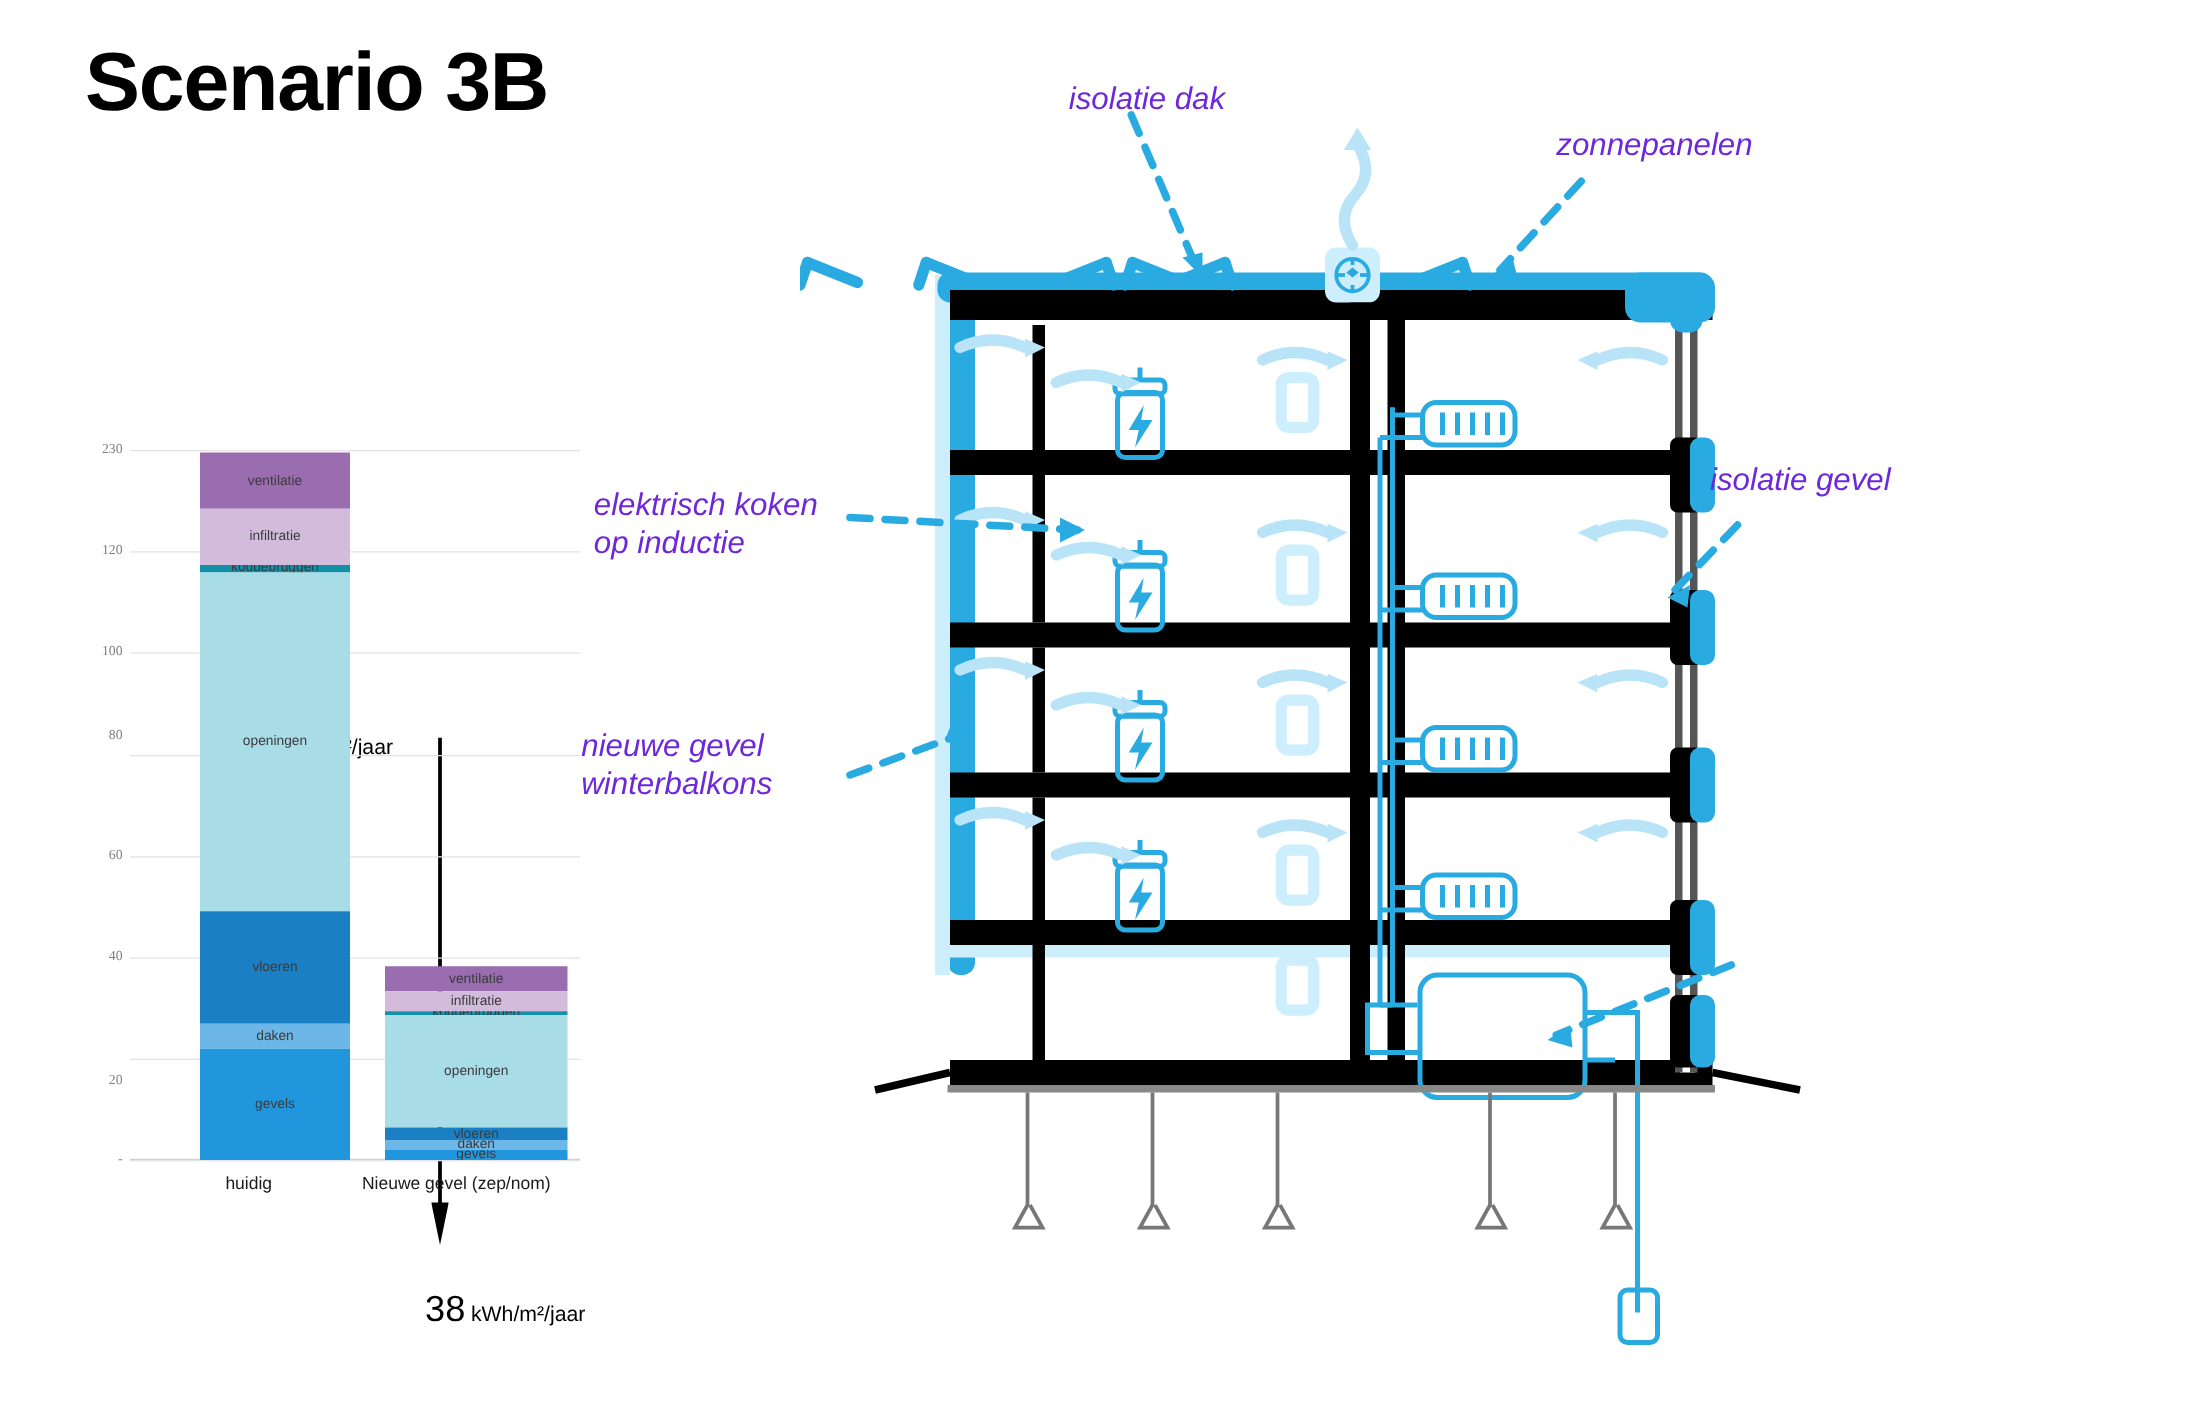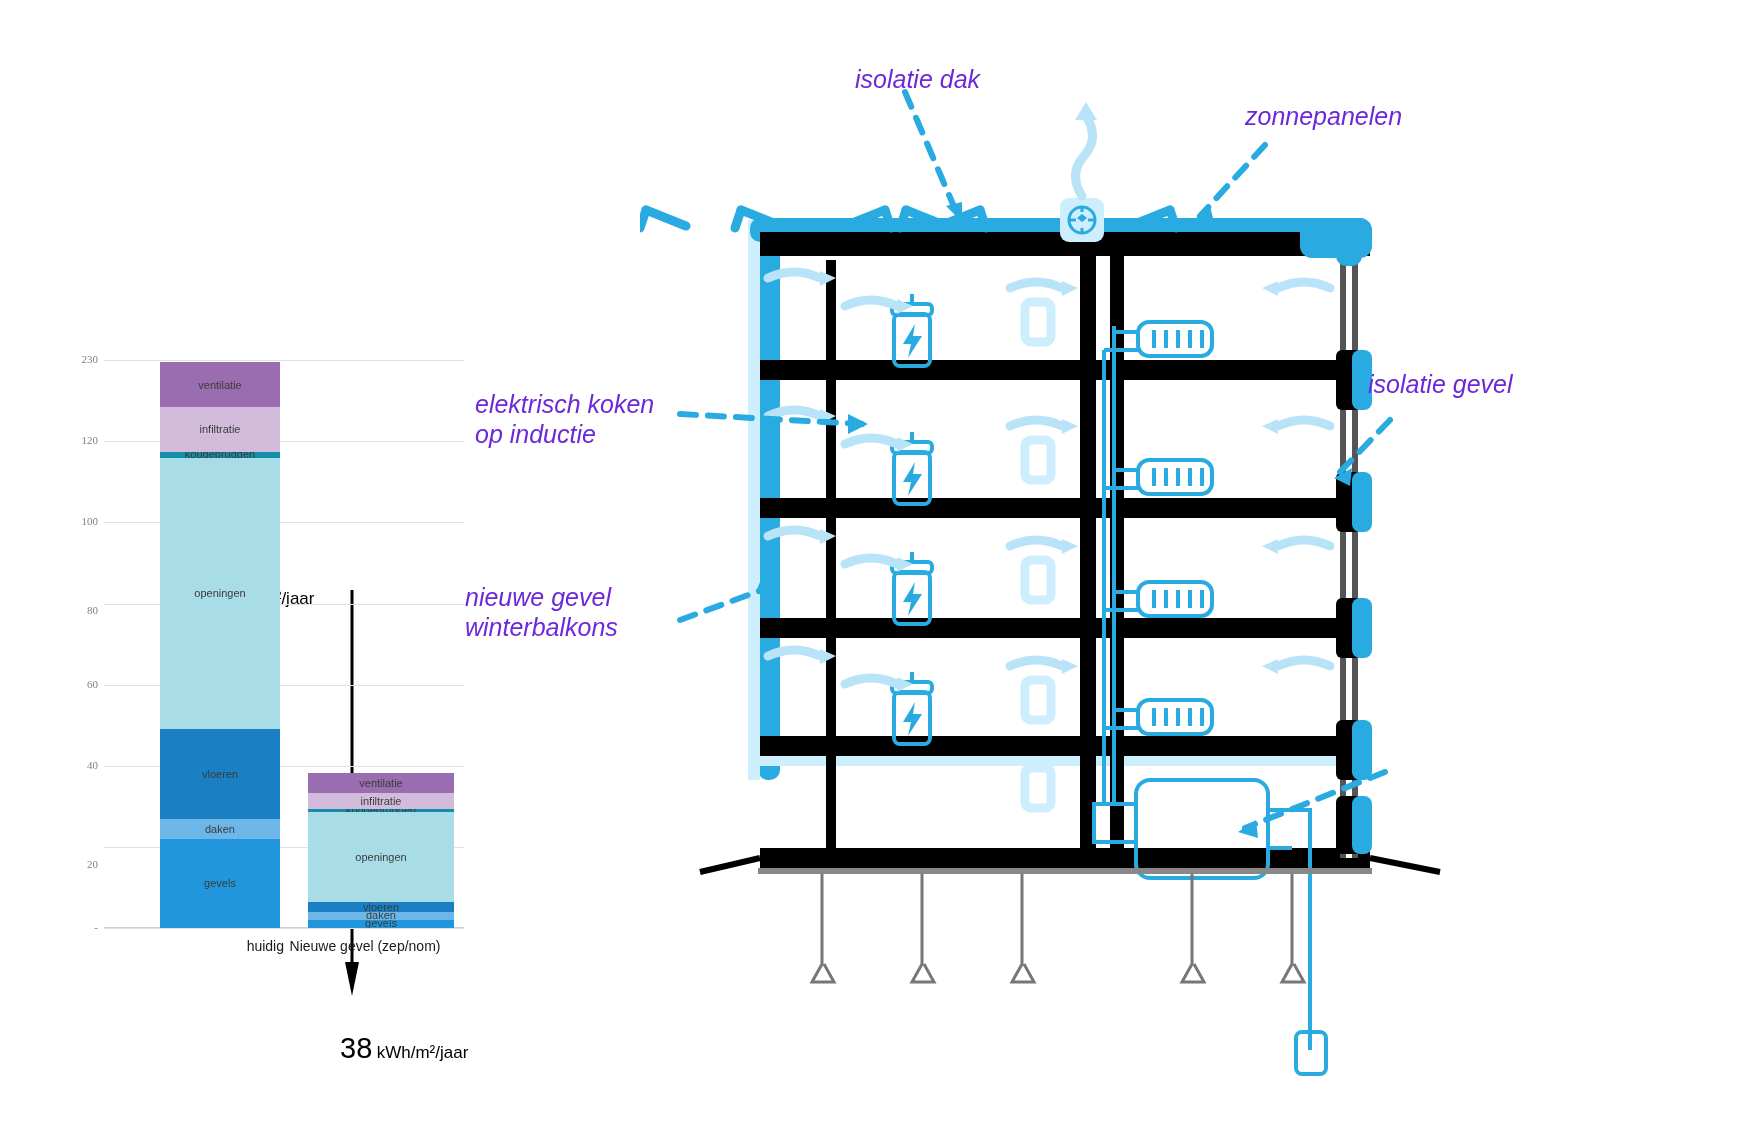--- a/index.html
+++ b/index.html
@@ -18,21 +18,21 @@
   #plot-area { position:absolute; left:44px; top:50px; width:360px; height:588px; }
   .gridline { position:absolute; left:0; width:360px; height:1px; background:#e2e2e2; }
   .ytick { position:absolute; left:-42px; width:36px; text-align:right;
            font-size:11px; color:#808080; font-family:"Liberation Serif", serif; transform:translateY(-7px); }
   #bar-huidig  { position:absolute; left:56px;  width:120px; bottom:0; }
   #bar-nieuw   { position:absolute; left:204px; width:146px; bottom:0; }
   .seg { width:100%; position:relative; display:flex; align-items:center; justify-content:center; overflow:hidden; }
   .seg span { font-size:11px; color:#3b3b3b; white-space:nowrap; }
   .axis-line { position:absolute; left:0; bottom:0; width:360px; height:1px; background:#d0d0d0; }
   .xlabel { position:absolute; top:648px; font-size:14px; color:#1a1a1a; text-align:center; }
-  #xlabel-1 { left:54px; width:170px;text-align:right; }
+  #xlabel-1 { left:54px; width:170px; }
   #xlabel-2 { left:190px; width:230px; }
 
   .value-callout { position:absolute; white-space:nowrap; }
   .value-num  { font-size:29px; color:#000; }
   .value-unit { font-size:17px; color:#000; }
   #callout-136 { left:110px; top:288px; }
   #callout-38  { left:280px; top:742px; }
 
   #arrow-down { position:absolute; left:285px; top:300px; width:14px; height:408px; }
 
@@ -44,20 +44,21 @@
   #ann-isolatie-gevel { left:728px; top:350px; }
   #ann-warmtepomp     { left:703px; top:665px; text-align:right; width:175px; }
   #ann-koken          { left:-165px; top:358px;margin-top:12px; }
   #ann-winterbalkons  { left:-175px; top:563px; }
   svg { display:block; }
 </style>
 </head>
 <body>
 
 <div id="title-block">
+  <div id="main-title">Scenario 3B</div>
 </div>
 
 <div id="chart-panel">
 
   <div class="value-callout" id="callout-136">
     <span class="value-num">136</span>
     <span class="value-unit">kWh/m²/jaar</span>
   </div>
 
   <div class="value-callout" id="callout-38">
@@ -78,21 +79,21 @@
         <div class="gridline" style="top: 263.586px;"></div>
         <div class="gridline" style="top: 344.69px;"></div>
         <div class="gridline" style="top: 425.793px;"></div>
         <div class="gridline" style="top: 506.897px;"></div>
         <div class="gridline" style="top: 588px;"></div>
       </div>
     <div id="yticks">
         <div class="ytick" style="top: 20.2759px;">230</div>
         <div class="ytick" style="top: 101.379px;">120</div>
         <div class="ytick" style="top: 182.483px;">100</div>
-        <div class="ytick" style="top: 271px;">80</div>
+        <div class="ytick" style="top: 249px;">80</div>
         <div class="ytick" style="top: 344.69px;">60</div>
         <div class="ytick" style="top: 425.793px;">40</div>
         <div class="ytick" style="top: 525px;">20</div>
         <div class="ytick" style="top: 588px;">-</div>
       </div>
     <div class="axis-line"></div>
     <div id="bar-huidig">
         <div class="seg" style="height: 44.6069px; background: rgb(154, 108, 176);">
           <span>ventilatie</span>
         </div>

